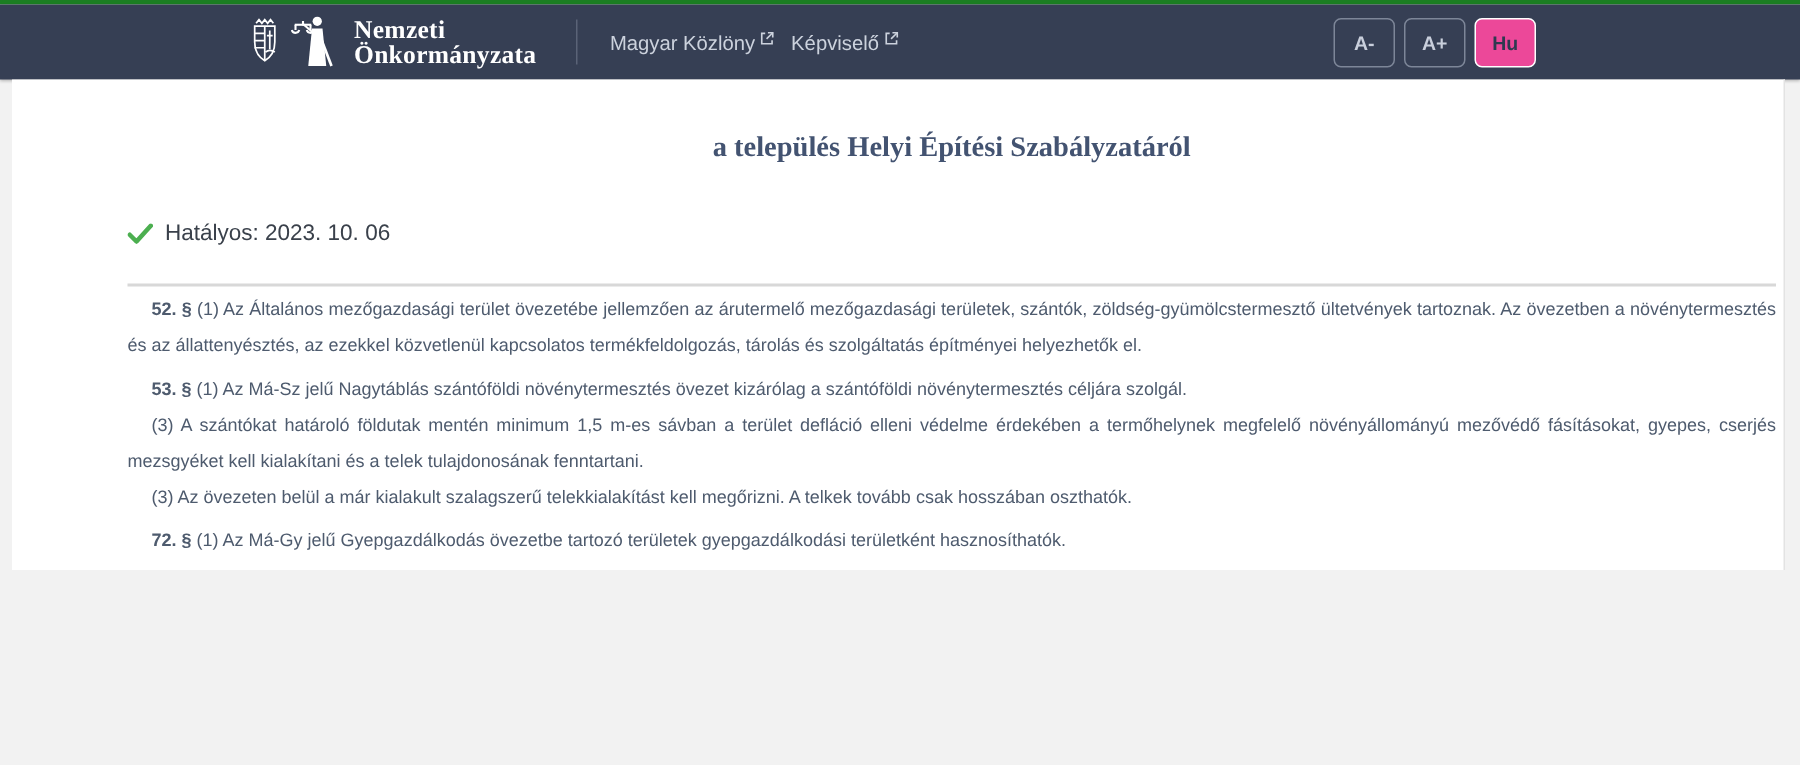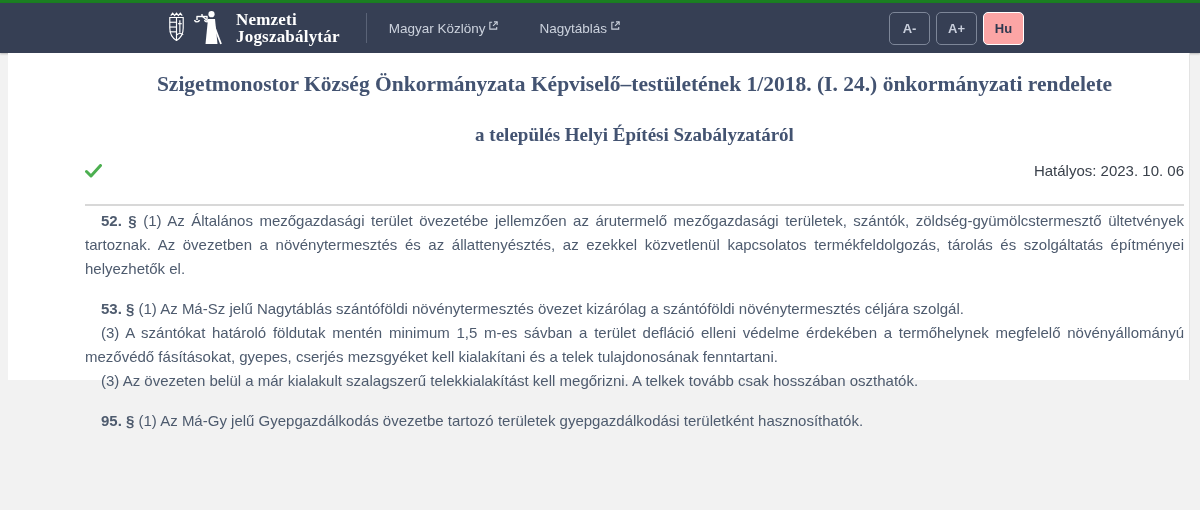--- a/index.html
+++ b/index.html
@@ -10,45 +10,45 @@
   
   .top-accent { height:3px; width:100%; background:#1b7e22; }
   header { position:relative; display:flex; align-items:center;
            height:50px; background:#363f54; padding-left:165px; padding-right:176px;
            box-shadow:0 1px 2px rgba(0,0,0,.25); }
   .brand { display:flex; align-items:center; gap:6px; cursor:pointer; }
   .brand svg { display:block; }
   .brand-text { color:#ffffff; font-family:"Liberation Serif", serif; font-weight:700;
                 font-size:17px; line-height:17px; margin-left:6px; letter-spacing:.2px; }
   .v-sep { width:1px; height:30px; background:#5a6377; margin:0 22px 0 26px; }
-  .nav-links { display:flex; align-items:center; gap:40px; }
+  .nav-links { display:flex; align-items:center; gap:10px; }
   .nav-links a { color:#ccd2dd; font-size:13.5px; text-decoration:none; display:flex;
                  align-items:flex-start; gap:3px; cursor:pointer; }
   .ext-ic { margin-top:-1px; }
   .hdr-buttons { margin-left:auto; display:flex; gap:6px; }
   .hdr-buttons button { min-width:41px; height:33px; border-radius:5px; cursor:pointer;
         background:transparent; border:1px solid #7d8698; color:#c9cfdc;
         font-family:"Liberation Sans", sans-serif; font-size:13px; font-weight:700; }
-  .hdr-buttons button.active { background:#fca5a5; border-color:#ffffff; color:#2f3950; }
+  .hdr-buttons button.active { background:#ec4899; border-color:#ffffff; color:#2f3950; }
 
   
   main { position:absolute; top:53px; left:8px; right:10px; bottom:0; background:#ffffff;
          border-right:1px solid #e3e3e3; padding:10px 5px 0 77px; }
   h1 { font-family:"Liberation Serif", serif; font-weight:600; color:#435371;
        font-size:21.5px; line-height:30px; text-align:center; margin-top:6px; }
   h2 { font-family:"Liberation Serif", serif; font-weight:700; color:#435371;
        font-size:19px; line-height:26px; text-align:center; margin-top:23px; }
-  .status { display:flex; justify-content:space-between; align-items:center; gap:8px;
-            margin-top:14px; color:#3a414b; font-size:15px; }
+  .status { display:flex; justify-content:flex-start; align-items:center; gap:8px;
+            margin-top:35px; color:#3a414b; font-size:15px; }
   .divider { border:none; border-top:2px solid #d8d8d8; margin-top:25px; }
 
-  .doc-body { margin-top:2px; color:#4e5b6e; font-size:15px; line-height:24px;
+  .doc-body { margin-top:2px; color:#4e5b6e; font-size:12px; line-height:24px;
               text-align:justify; }
   .para { text-indent:16px; }
-  .para.first { margin-top:16px; }
+  .para.first { margin-top:5px; }
   .para.first:first-child { margin-top:3px; }
   .para b { font-weight:700; }
 </style>
 </head>
 <body>
 
 <div class="page">
   <div class="top-accent"></div>
 
   <header>
@@ -77,66 +77,65 @@
             <path d="M10.5 10 a2.6 2.6 0 0 0 5 0"></path>
             <line x1="15" y1="12" x2="8" y2="6"></line>
             <line x1="19" y1="13" x2="27" y2="34" stroke-width="1.8"></line>
           </g>
           <circle cx="17.5" cy="4.2" r="3.1" fill="#ffffff"></circle>
           <path d="M14 9 L21 9 L23.5 34 L11.5 34 Z" fill="#ffffff"></path>
         </svg>
       </span>
       <div class="brand-text">
         <div>Nemzeti</div>
-        <div>Jogszabálytár</div>
+        <div>Önkormányzata</div>
       </div>
     </div>
 
     <div class="v-sep"></div>
 
     <nav class="nav-links">
       <a>
         <span>Magyar Közlöny</span>
         <svg class="ext-ic" width="11" height="11" viewBox="0 0 12 12" fill="none" stroke="#ccd2dd" stroke-width="1.2">
           <path d="M4.5 2.5 H2 V10 H9.5 V7.5"></path>
           <path d="M6.5 2 H10 V5.5"></path>
           <line x1="10" y1="2" x2="5.5" y2="6.5"></line>
         </svg>
       </a>
       <a>
-        <span>Nagytáblás</span>
+        <span>Képviselő</span>
         <svg class="ext-ic" width="11" height="11" viewBox="0 0 12 12" fill="none" stroke="#ccd2dd" stroke-width="1.2">
           <path d="M4.5 2.5 H2 V10 H9.5 V7.5"></path>
           <path d="M6.5 2 H10 V5.5"></path>
           <line x1="10" y1="2" x2="5.5" y2="6.5"></line>
         </svg>
       </a>
     </nav>
 
     <div class="hdr-buttons">
       <button>A-</button>
       <button>A+</button>
       <button class="active">Hu</button>
     </div>
   </header>
 
   <main>
-    <h1>Szigetmonostor Község Önkormányzata Képviselő–testületének 1/2018. (I. 24.) önkormányzati rendelete</h1>
     <h2>a település Helyi Építési Szabályzatáról</h2>
 
     <div class="status">
       <svg width="17" height="14" viewBox="0 0 17 14">
         <path d="M1.5 7.5 L6 12 L15.5 1.5" stroke="#4caf50" stroke-width="3" fill="none" stroke-linecap="round" stroke-linejoin="round"></path>
       </svg>
       <span>Hatályos: 2023. 10. 06</span>
     </div>
 
     <hr class="divider">
 
     <div class="doc-body">
         <div class="para first"><b>52. § </b>(1) Az Általános mezőgazdasági terület övezetébe jellemzően az árutermelő mezőgazdasági területek, szántók, zöldség-gyümölcstermesztő ültetvények tartoznak. Az övezetben a növénytermesztés és az állattenyésztés, az ezekkel közvetlenül kapcsolatos termékfeldolgozás, tárolás és szolgáltatás építményei helyezhetők el.</div>
         <div class="para first"><b>53. § </b>(1) Az Má-Sz jelű Nagytáblás szántóföldi növénytermesztés övezet kizárólag a szántóföldi növénytermesztés céljára szolgál.</div>
         <div class="para">(3) A szántókat határoló földutak mentén minimum 1,5 m-es sávban a terület defláció elleni védelme érdekében a termőhelynek megfelelő növényállományú mezővédő fásításokat, gyepes, cserjés mezsgyéket kell kialakítani és a telek tulajdonosának fenntartani.</div>
         <div class="para">(3) Az övezeten belül a már kialakult szalagszerű telekkialakítást kell megőrizni. A telkek tovább csak hosszában oszthatók.</div>
-        <div class="para first"><b>95. § </b>(1) Az Má-Gy jelű Gyepgazdálkodás övezetbe tartozó területek gyepgazdálkodási területként hasznosíthatók.</div>
+        <div class="para first"><b>72. § </b>(1) Az Má-Gy jelű Gyepgazdálkodás övezetbe tartozó területek gyepgazdálkodási területként hasznosíthatók.</div>
       </div>
   </main>
 </div>
 
 </body></html>

